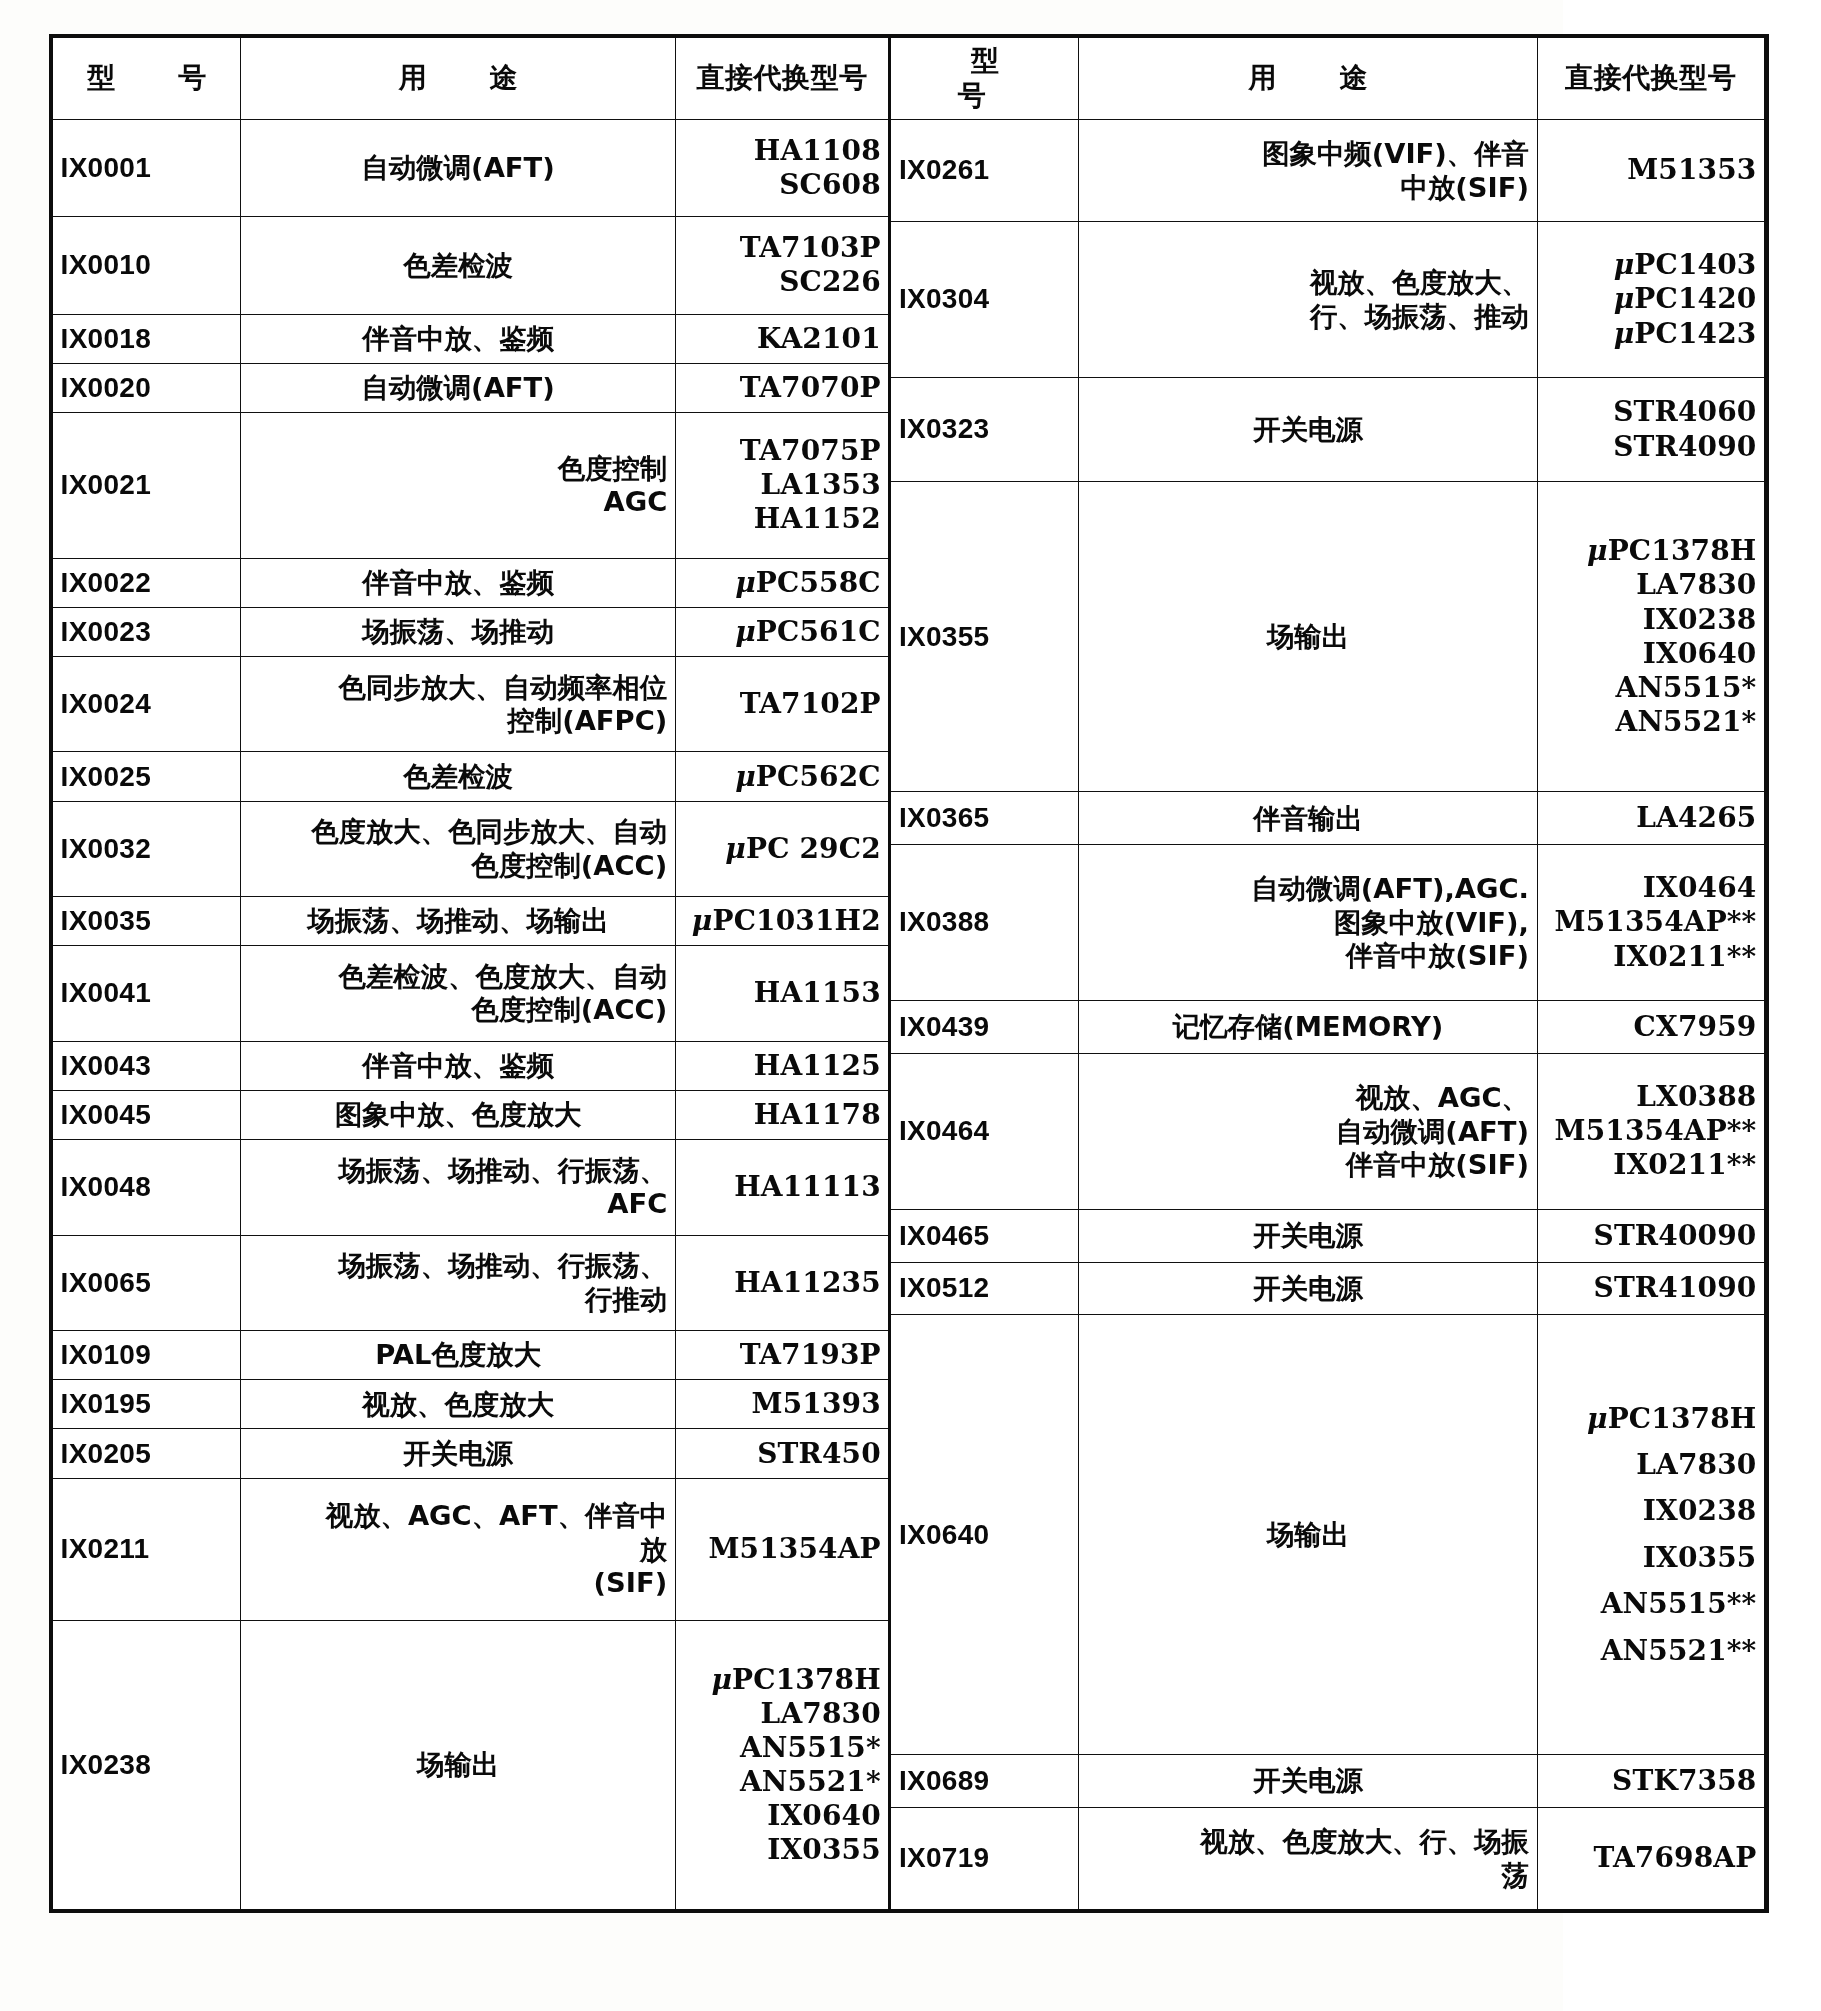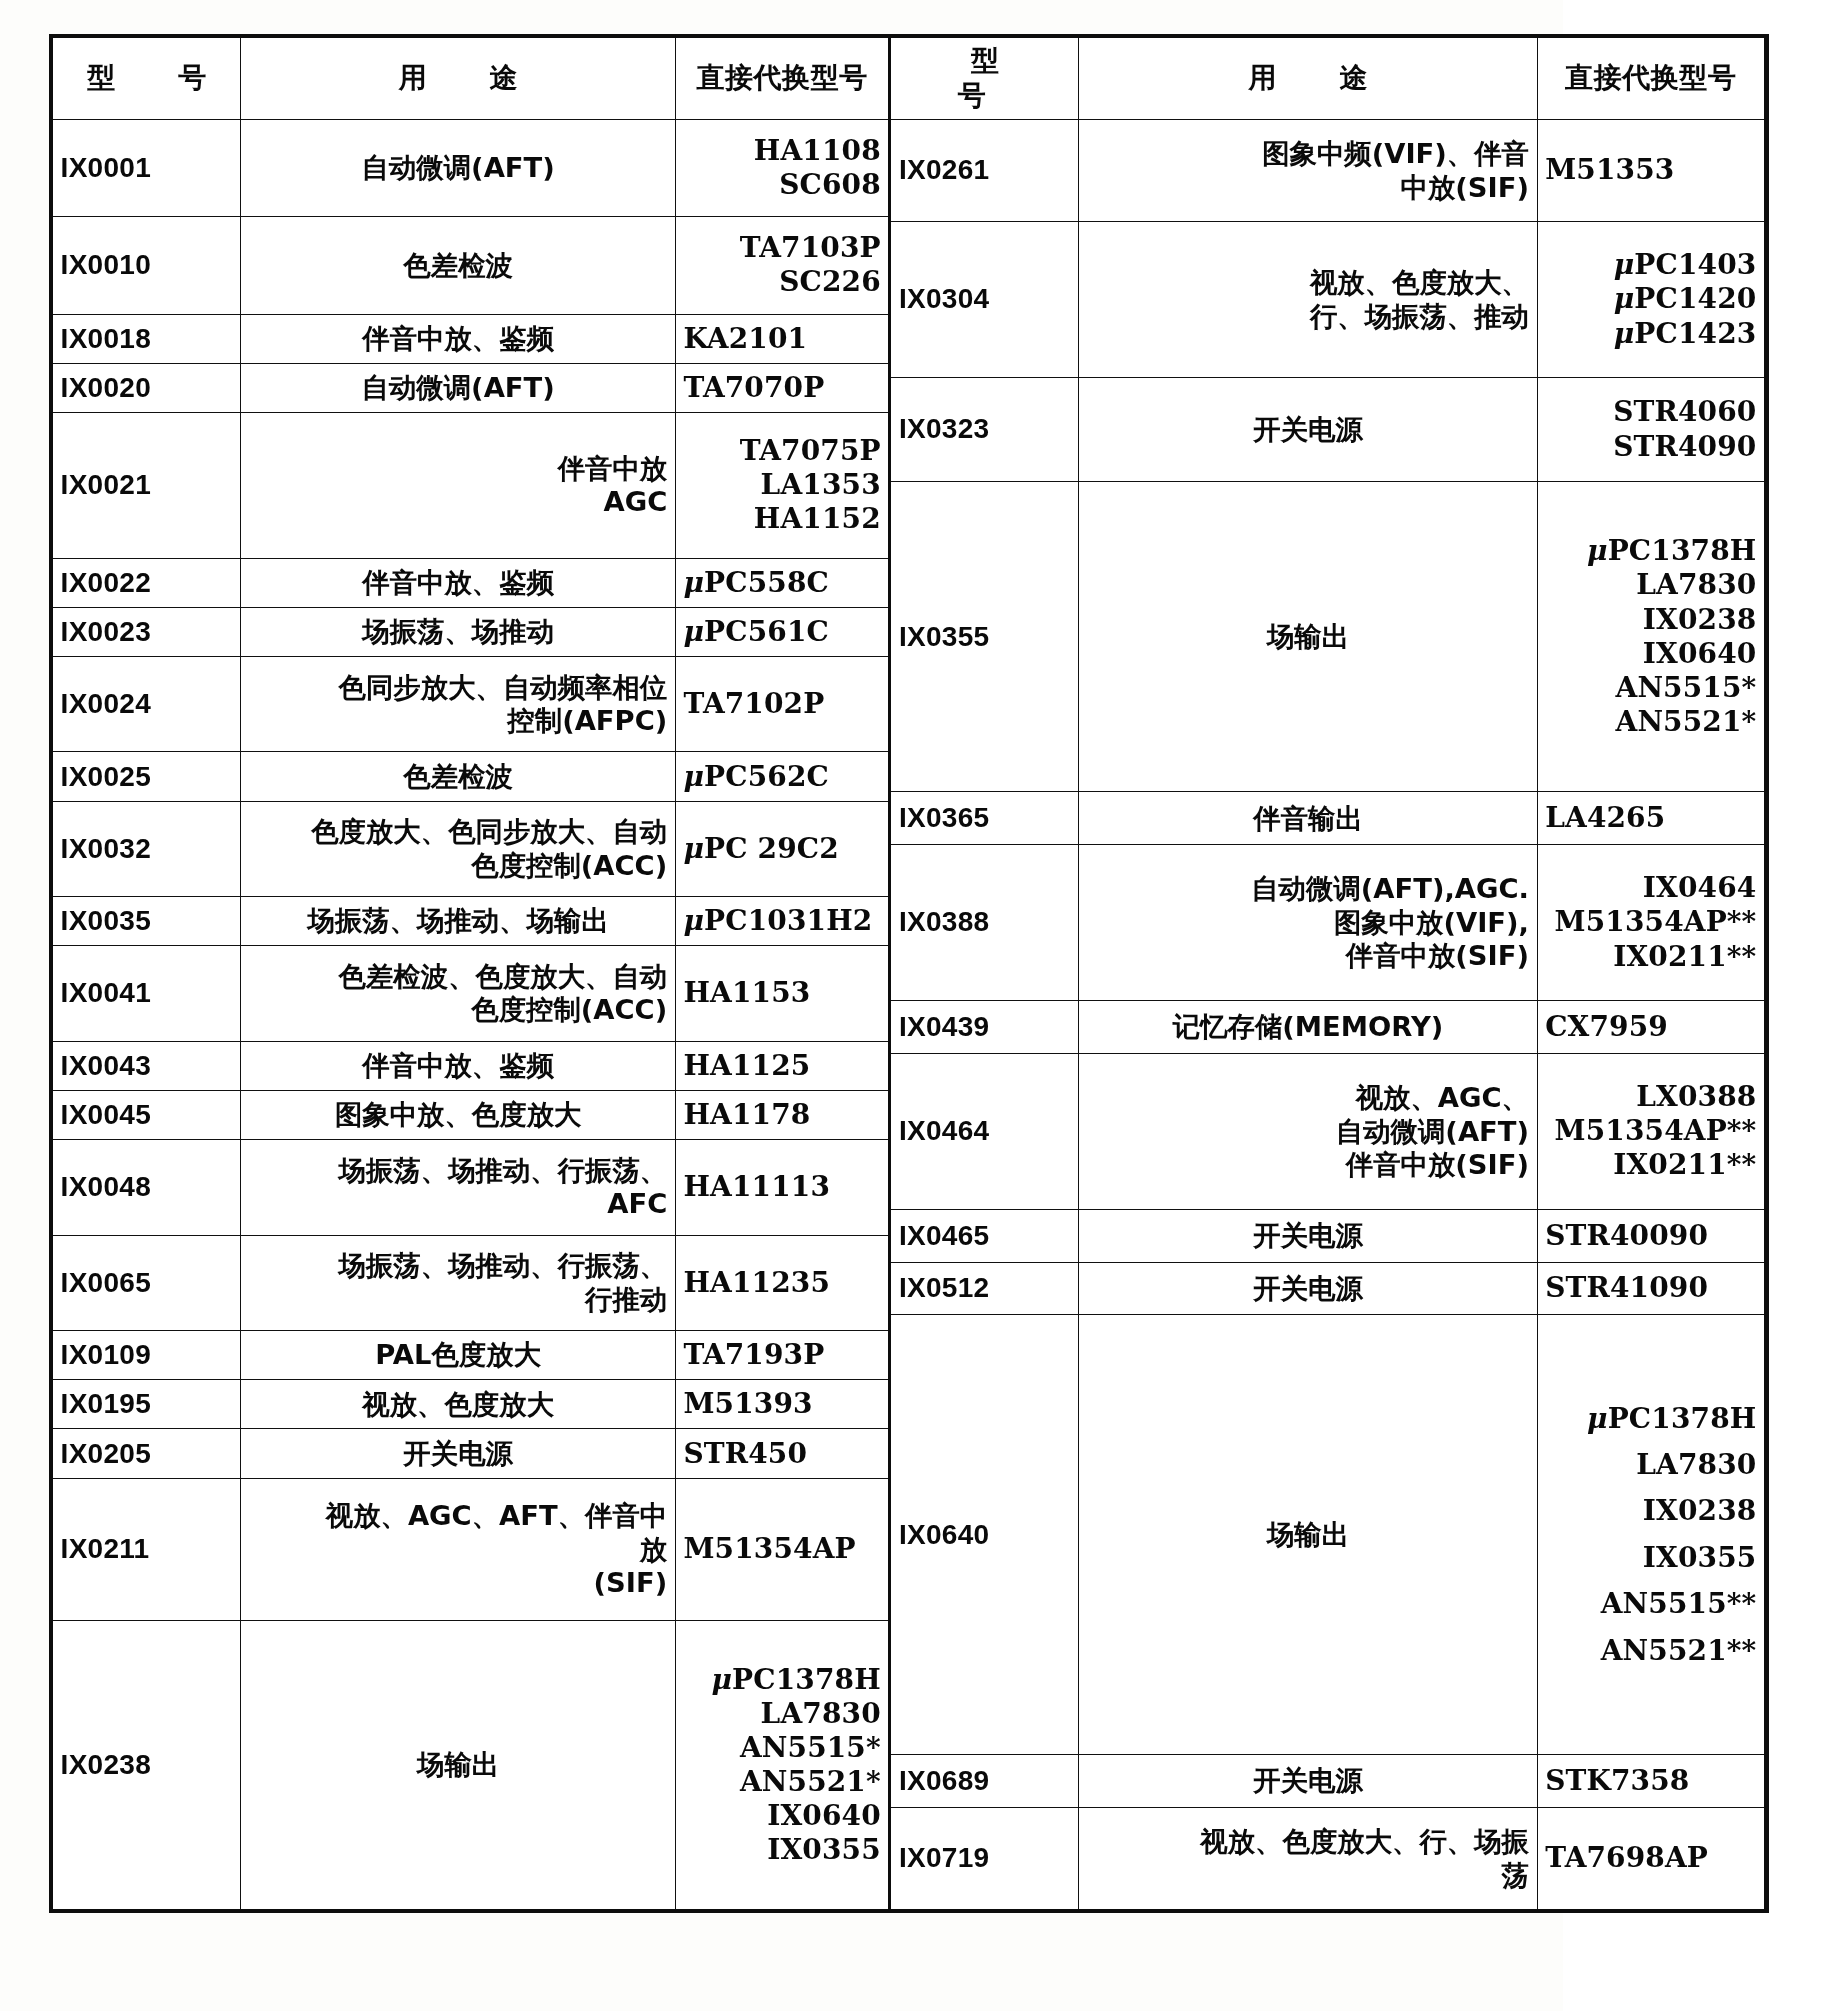--- a/index.html
+++ b/index.html
@@ -114,21 +114,21 @@
 
   td.repl {
     font-size: 28px;
     font-family: "DejaVu Serif", "Liberation Serif", serif;
     text-align: right;
     padding-left: 23px;
     letter-spacing: 0.005em;
     white-space: nowrap;
   }
   td.repl .line { display: block; }
-  td.repl.center-repl { text-align: left; padding-left: 7.6px; }
+  td.repl.center-repl { text-align: right; padding-left: 7.6px; }
   td.repl.loose .line { margin: 12.3px 0; }
 
   .mu { font-style: italic; font-family: "DejaVu Serif", "Liberation Serif", serif; }
 
   
   #scan-page::after {
     content: "";
     position: absolute;
     inset: 0;
     pointer-events: none;
@@ -195,21 +195,21 @@
                 <td class="use center-use">
                   <span class="line">自动微调(AFT)</span>
                 </td>
                 <td class="repl center-repl">
                   <span class="line">TA7070P</span>
                 </td>
               </tr>
               <tr>
                 <td class="model">IX0021</td>
                 <td class="use">
-                  <span class="line indent">伴音中放</span>
+                  <span class="line indent">色度控制</span>
                   <span class="line">AGC</span>
                 </td>
                 <td class="repl">
                   <span class="line">TA7075P</span>
                   <span class="line">LA1353</span>
                   <span class="line">HA1152</span>
                 </td>
               </tr>
               <tr>
                 <td class="model">IX0022</td>

